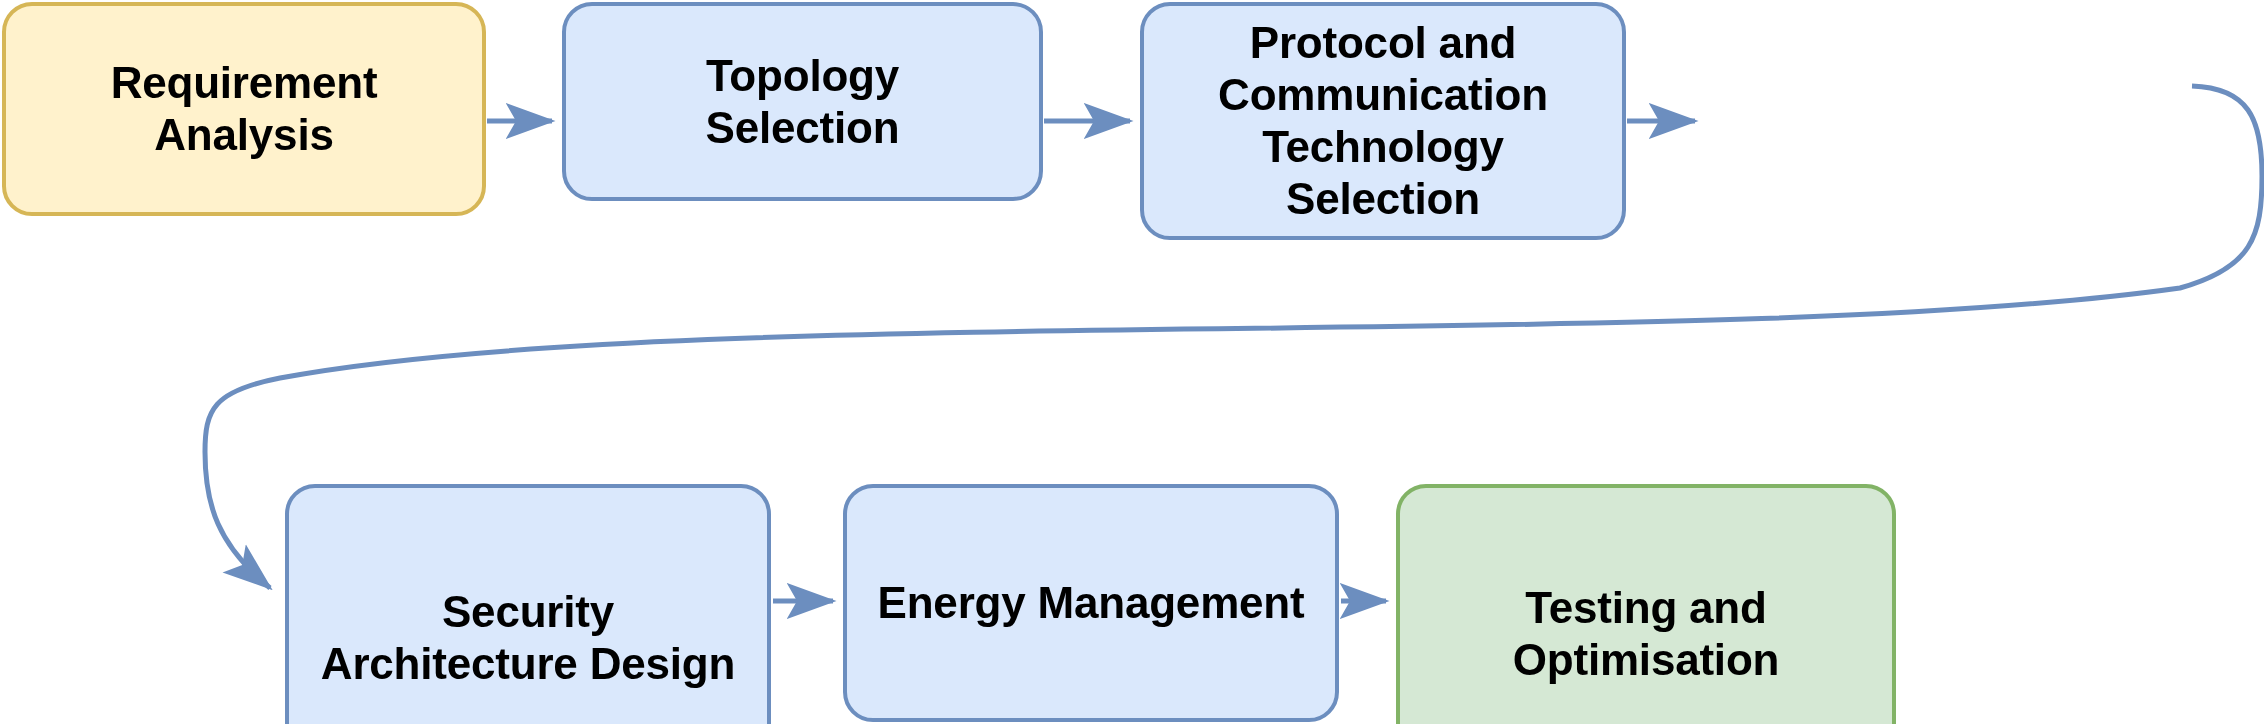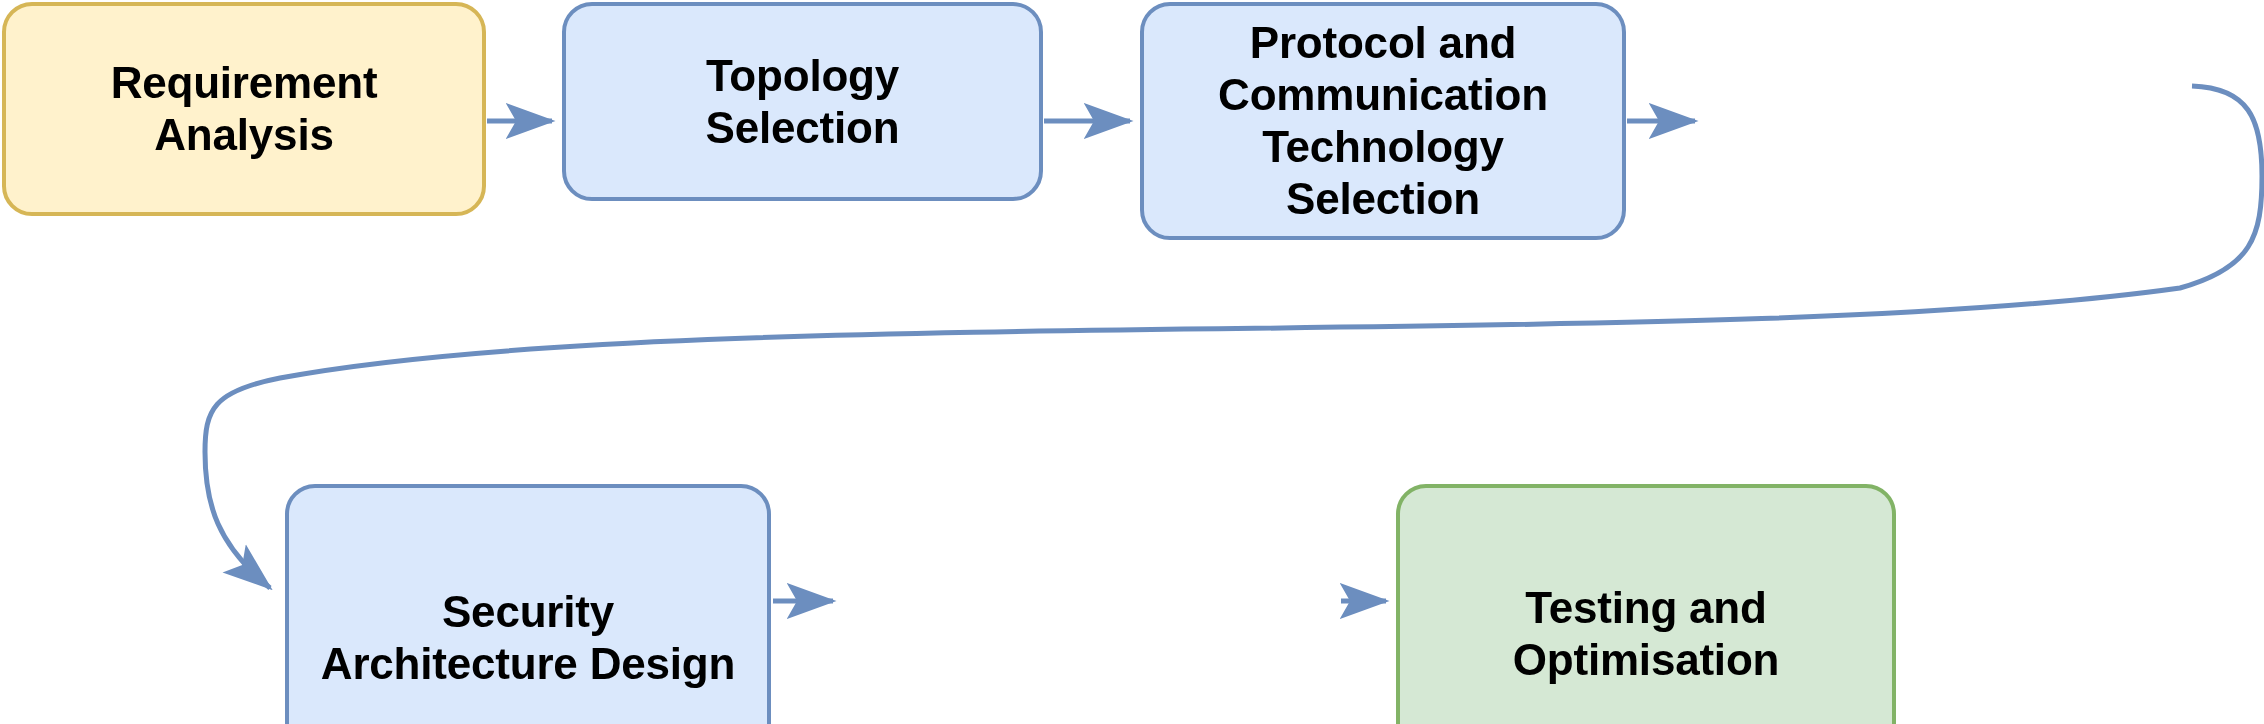--- a/index.html
+++ b/index.html
@@ -100,19 +100,22 @@
 Technology
 Selection</span>
   </div>
 
 
   <div class="node blue" style="left:285px; top:484px; width:486px; height:308px;">
     <span class="node-label">Security
 Architecture Design</span>
   </div>
 
+  <div class="node blue" style="left:843px; top:484px; width:496px; height:238px;">
+    <span class="node-label">Energy Management</span>
+  </div>
 
   <div class="node green" style="left:1396px; top:484px; width:500px; height:300px;">
     <span class="node-label">Testing and
 Optimisation</span>
   </div>
 
 </div>
 
 </body></html>

